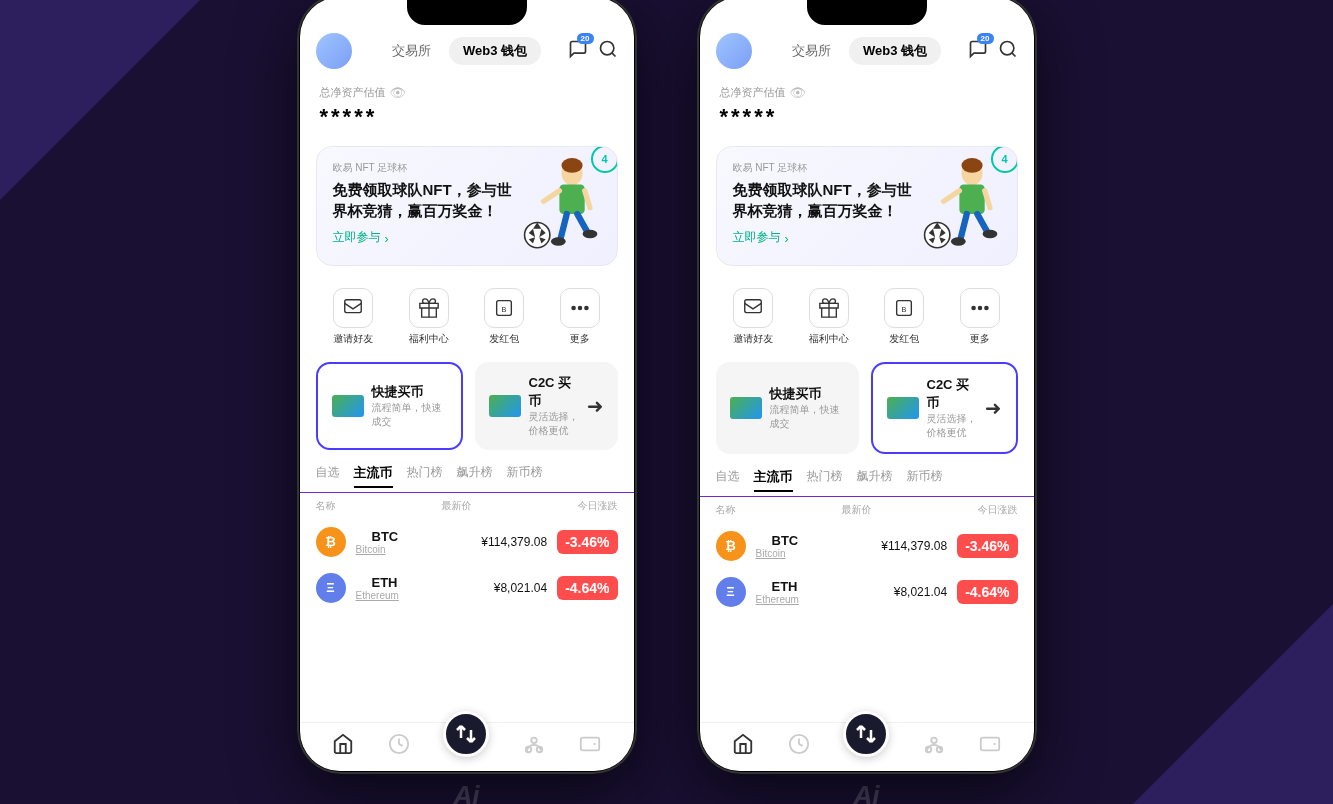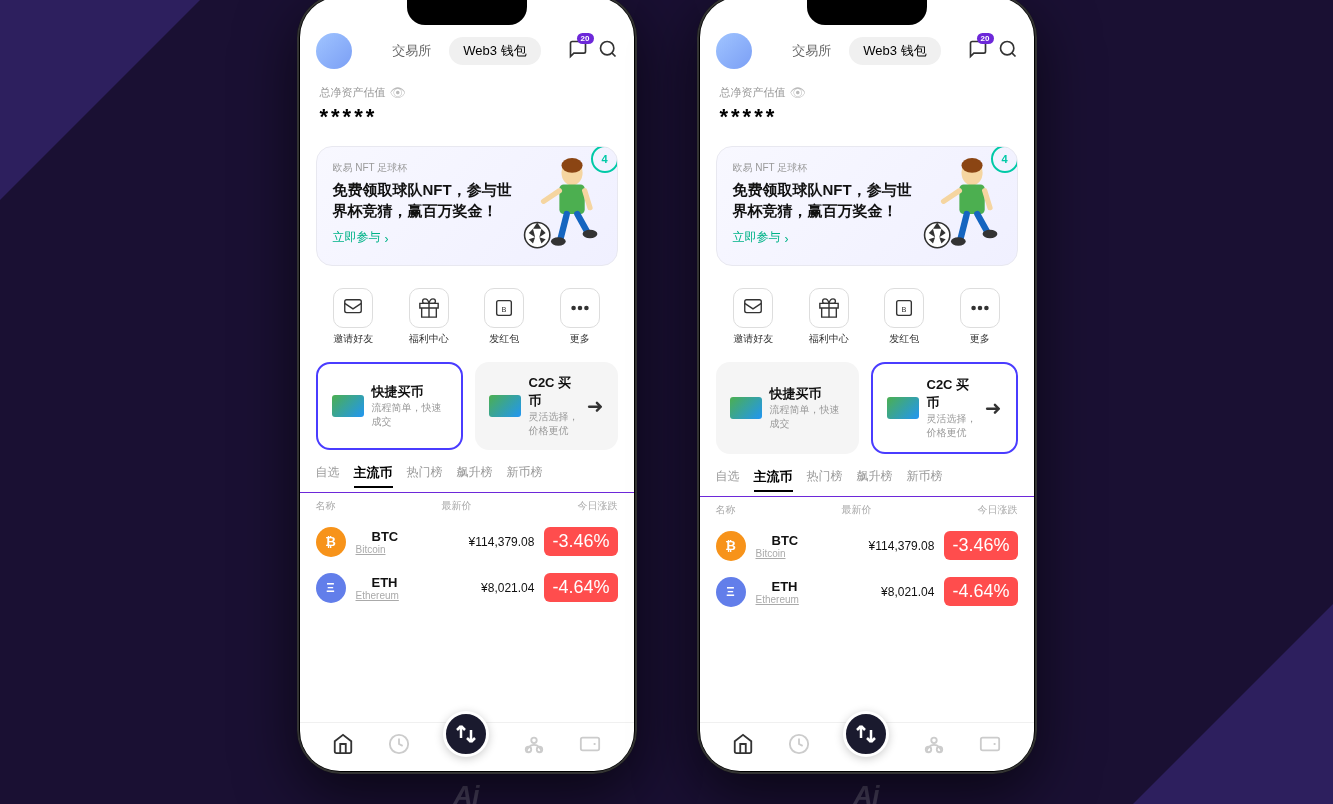--- a/index.html
+++ b/index.html
@@ -99,36 +99,36 @@
     .nav-tab {
       padding: 5px 14px;
       border-radius: 20px;
       font-size: 13px;
       color: #666;
       cursor: pointer;
     }
     .nav-tab.active {
       background: #f0f0f0;
       color: #000;
-      font-weight: 400;
+      font-weight: 700;
     }
     .nav-icons {
       display: flex;
       gap: 10px;
       align-items: center;
     }
     .nav-icon-wrap {
       position: relative;
       cursor: pointer;
     }
     .badge {
       position: absolute;
       top: -6px;
       right: -6px;
-      background: #6d28d9;
+      background: #3b82f6;
       color: #fff;
       font-size: 8px;
       padding: 1px 4px;
       border-radius: 10px;
       font-weight: bold;
     }
     
     .asset-section {
       padding: 12px 20px 8px;
     }
@@ -316,22 +316,22 @@
     }
     .coin-icon.btc { background: #f7931a; }
     .coin-icon.eth { background: #627eea; }
     .coin-icon-letter { color: #fff; font-size: 13px; font-weight: bold; }
     .coin-info .name { font-size: 13px; font-weight: bold; color: #111; margin-left: 16px; }
     .coin-info .fullname { font-size: 10px; color: #aaa; text-decoration: underline; }
     .coin-price { margin-left: auto; font-size: 12px; color: #111; }
     .change-badge {
       padding: 4px 8px;
       border-radius: 6px;
-      font-size: 18px;
-      font-weight: normal;
+      font-size: 14px;
+      font-weight: bold;
       color: #fff;
     }
     .change-badge.negative { background: #ff4d4d; }
     
     .bottom-nav {
       display: flex;
       justify-content: space-around;
       align-items: center;
       padding: 8px 16px 14px;
       border-top: 1px solid #f0f0f0;

